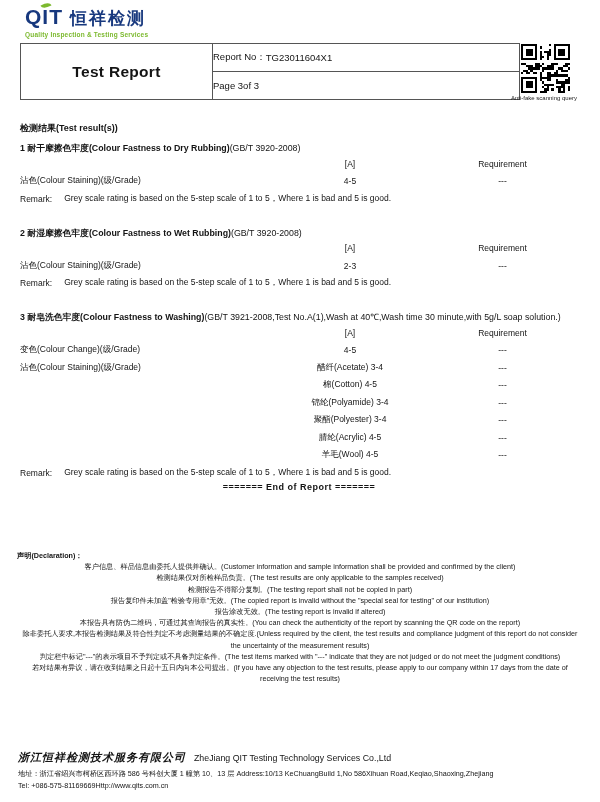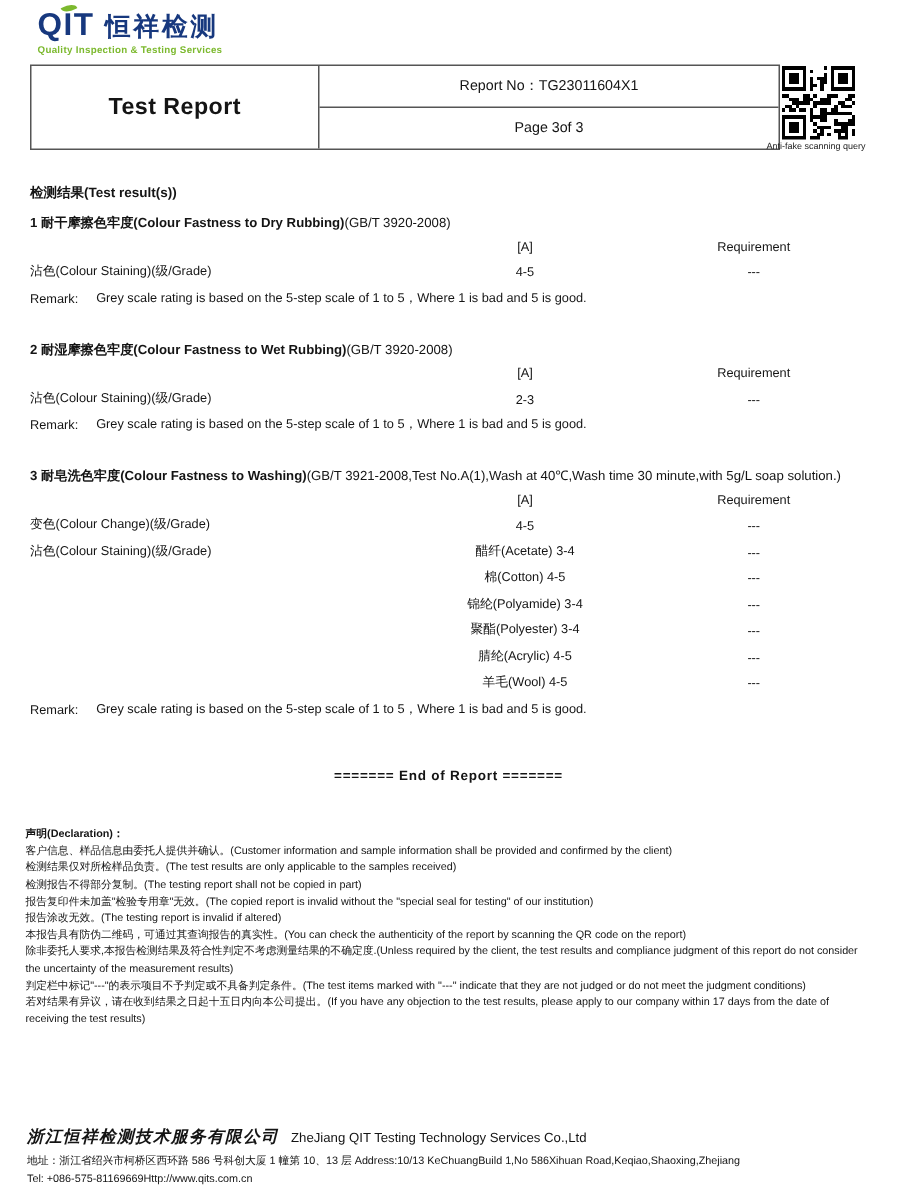--- a/index.html
+++ b/index.html
@@ -13,45 +13,45 @@
   .logo-row { display:flex; align-items:baseline; gap:7px; }
   .logo-qit { position:relative; font-size:21px; font-weight:bold; color:var(--brand-blue); letter-spacing:1px; line-height:22px; }
   .leaf { position:absolute; top:-3px; left:16px; width:10px; height:5px; background:var(--brand-green); border-radius:0 90% 0 90%; transform:rotate(-28deg); }
   .logo-cn { font-size:17px; font-weight:bold; color:var(--brand-blue); letter-spacing:2px; }
   .logo-tagline { margin-top:1px; font-size:6.5px; font-weight:bold; color:var(--brand-green); letter-spacing:.2px; }
 
   
   .hdr-table { position:absolute; top:43px; left:20px; width:500px; height:57px; border:1px solid var(--line); display:grid; grid-template-columns:192px 1fr; background:#fff; }
   .hdr-left { border-right:1px solid var(--line); display:flex; align-items:center; justify-content:center; font-size:15.5px; font-weight:bold; letter-spacing:.3px; }
   .hdr-right { display:grid; grid-template-rows:1fr 1fr; }
-  .hdr-cell { display:flex; align-items:center; justify-content:center; font-size:9.5px; }
+  .hdr-cell { display:flex; align-items:center; font-size:9.5px; }
   .hdr-cell.top { border-bottom:1px solid var(--line); }
 
   
   .qr-wrap { position:absolute; top:44px; left:521px; width:49px; }
   .qr-wrap svg { display:block; width:49px; height:49px; }
   .qr-caption { position:absolute; top:95px; left:488px; width:112px; text-align:center; font-size:6px; color:#222; }
 
   
   .results { position:absolute; top:122px; left:20px; width:558px; }
   .res-heading { font-size:9px; font-weight:bold; line-height:13px; }
   .sec { margin-top:6px; }
   .sec + .sec { margin-top:18px; }
   .sec-title { font-size:8.8px; line-height:14px; }
   .sec-title b { font-weight:bold; }
   .tgrid { display:grid; grid-template-columns:240px 180px 125px; align-items:center; height:17.5px; font-size:8.5px; }
   .tgrid .c { text-align:center; }
   .remark { display:flex; gap:12px; font-size:8.5px; height:17.5px; align-items:center; }
   .remark .lbl { flex:0 0 auto; }
-  .end-marker { margin-top:30px; text-align:center; font-size:9px; font-weight:bold; letter-spacing:.5px; }
+  .end-marker { text-align:center; font-size:9px; font-weight:bold; letter-spacing:.5px; }
 
   
   .decl { position:absolute; top:550px; left:17px; width:566px; }
   .decl-heading { font-size:7.2px; font-weight:bold; line-height:11.2px; }
-  .decl-line { font-size:7.2px; line-height:11.2px; }
+  .decl-line { font-size:7.2px; line-height:11.2px;text-align:center; }
 
   
   .footer { position:absolute; top:750px; left:18px; width:570px; }
   .company-row { display:flex; align-items:baseline; gap:8px; }
   .company-cn { font-family:"Liberation Serif", serif; font-style:italic; font-weight:bold; font-size:11px; letter-spacing:1px; }
   .company-en { font-size:8.8px; }
   .addr { margin-top:4px; font-size:7.2px; line-height:10.5px; }
   .tel-row { margin-top:1px; font-size:7.2px; display:flex; }
 </style>
 </head>

